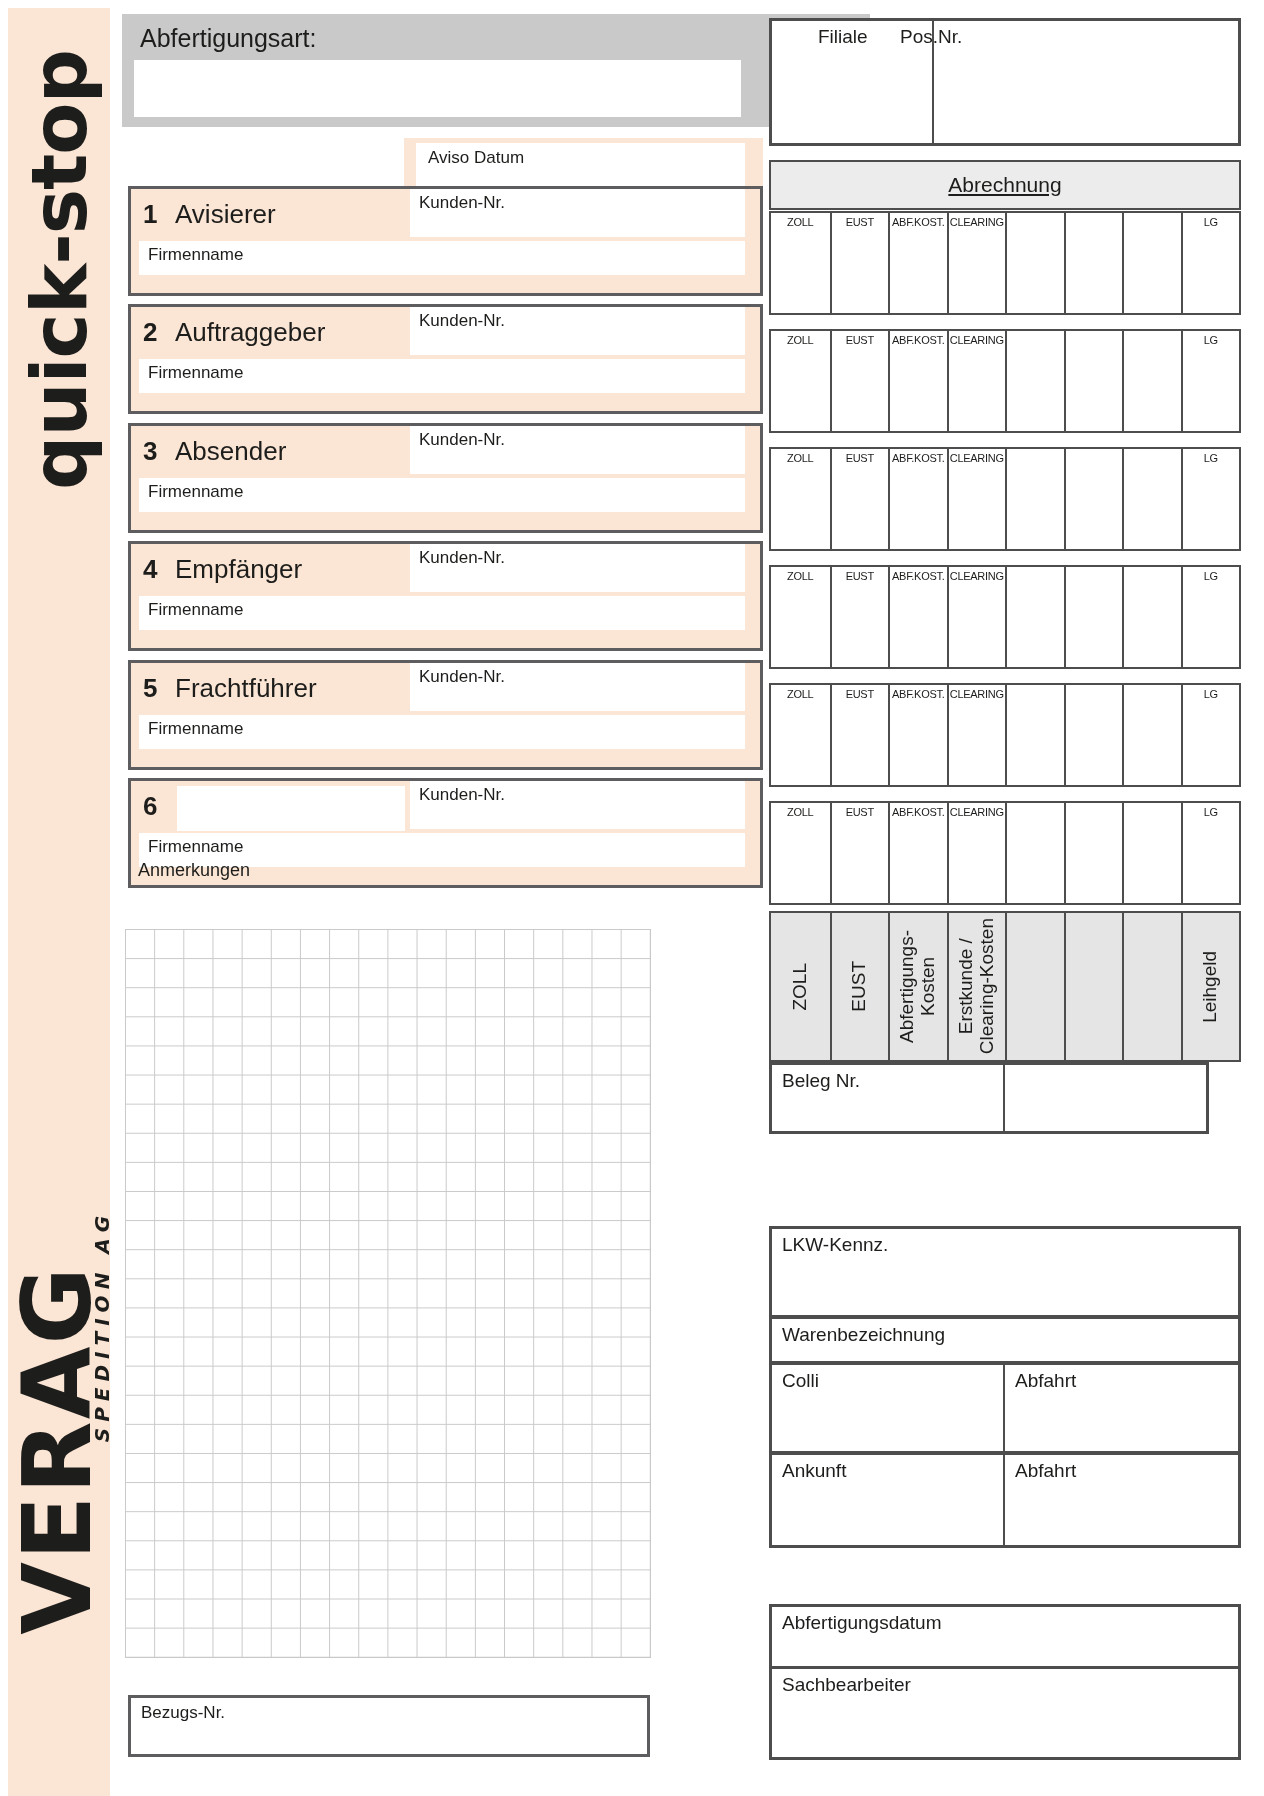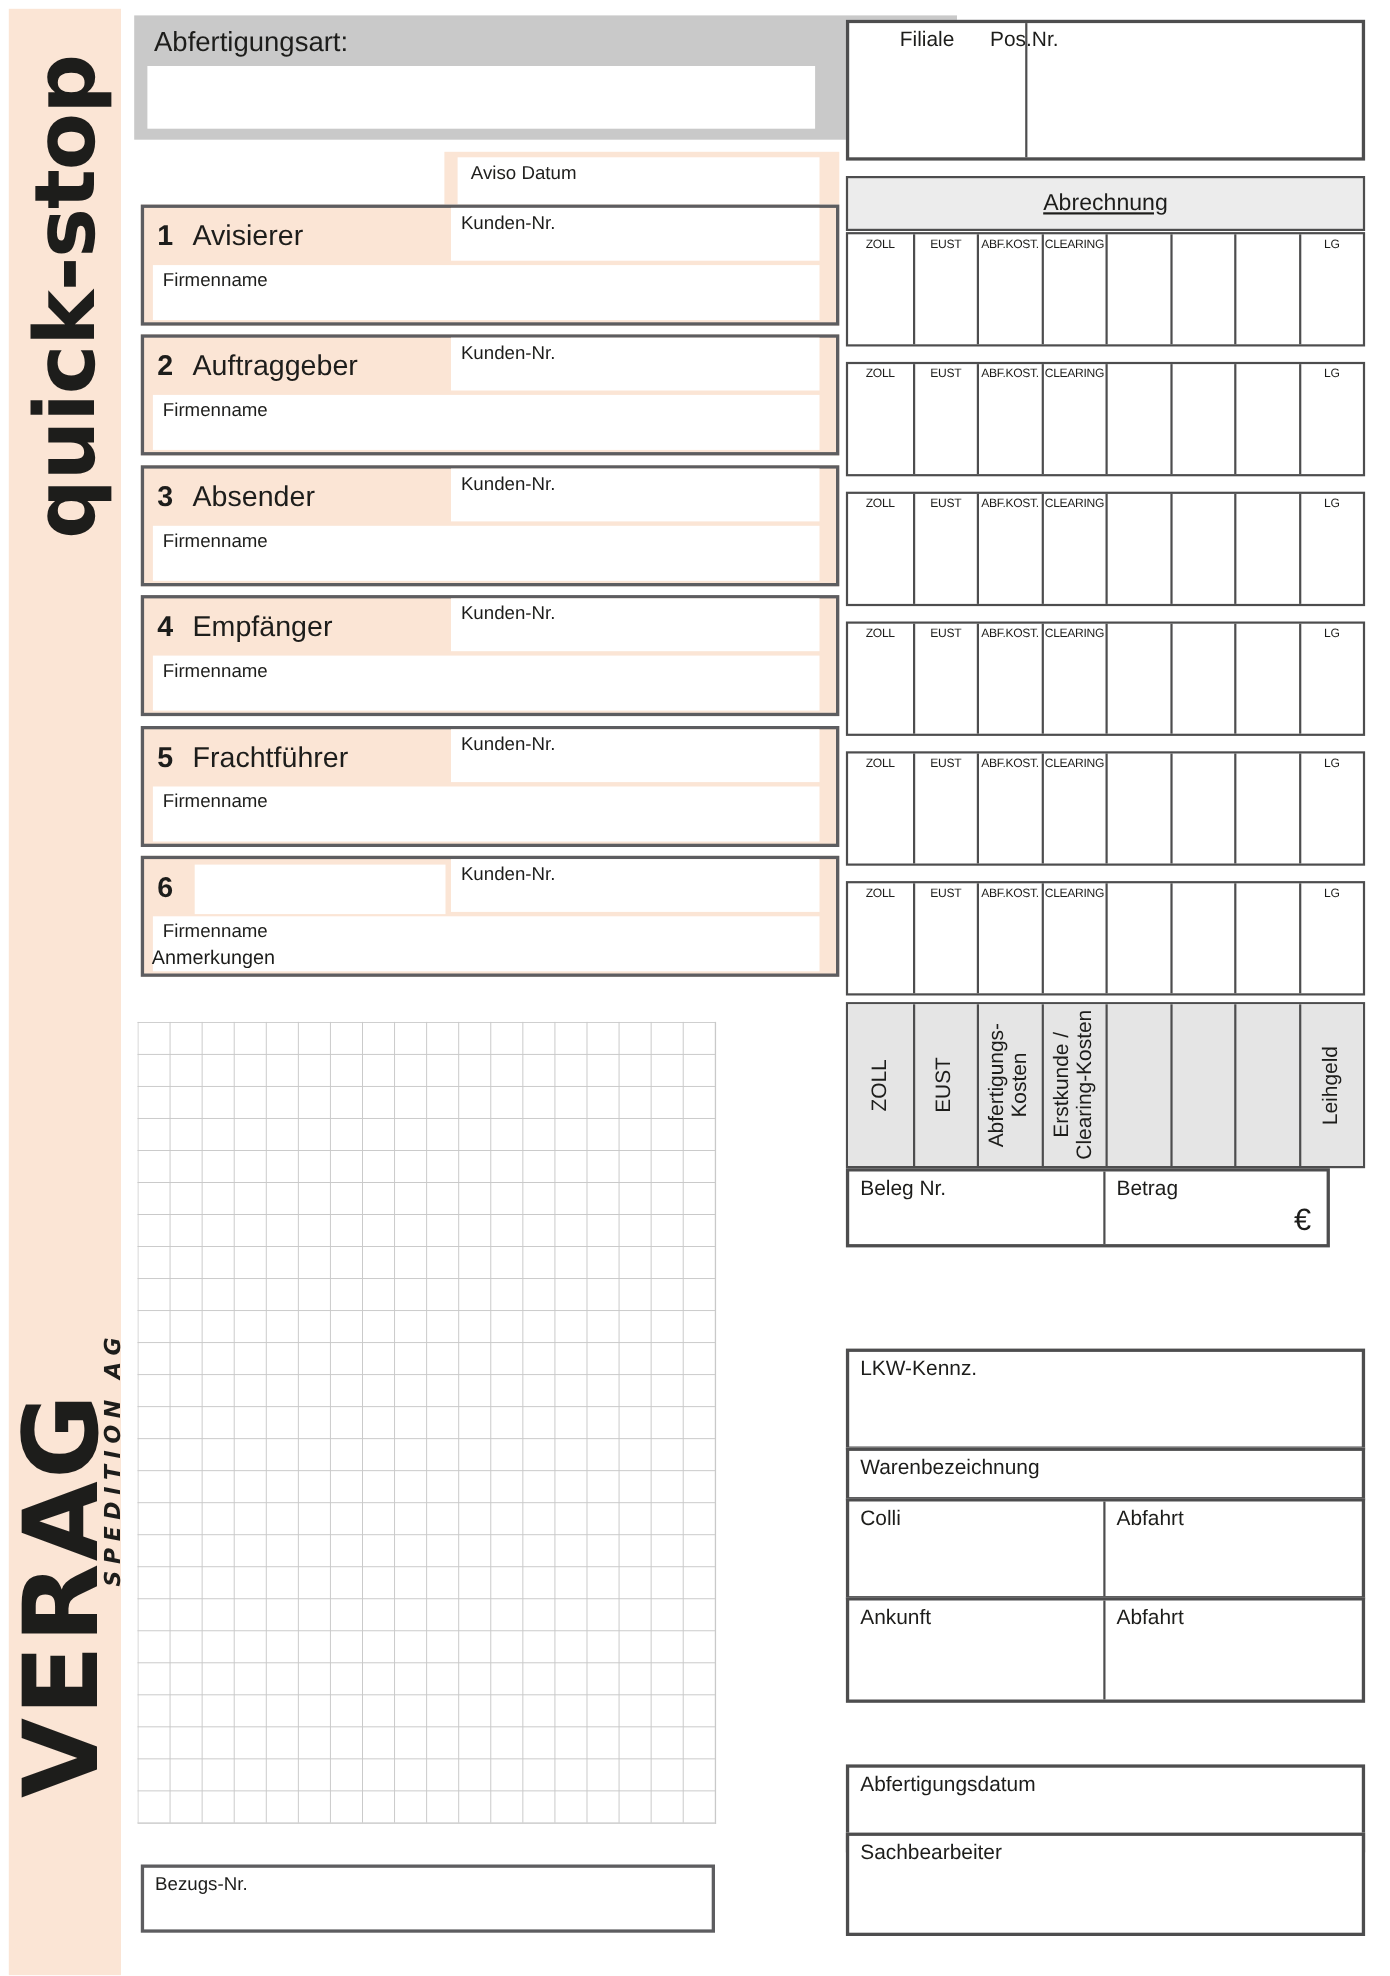--- a/index.html
+++ b/index.html
@@ -27,21 +27,21 @@
   .afa-input{position:absolute;left:12px;top:46px;width:607px;height:57px;background:#fff;}
   
   .aviso-band{position:absolute;left:404px;top:138px;width:359px;height:48px;background:var(--peach);}
   .aviso-input{position:absolute;left:12px;top:5px;width:329px;height:43px;background:#fff;}
   
   .sec{position:absolute;left:128px;width:635px;height:110px;background:var(--peach);
        border:3px solid var(--secborder);box-sizing:border-box;}
   .sec-num{position:absolute;left:12px;top:10px;font-size:26px;font-weight:bold;}
   .sec-title{position:absolute;left:44px;top:10px;font-size:26px;}
   .sec .kunden{left:279px;top:0px;width:335px;height:48px;}
-  .sec .firma{left:8px;top:52px;width:606px;height:50px;}
+  .sec .firma{left:8px;top:52px;width:606px;height:34px;}
   .sec .s6title{left:46px;top:5px;width:228px;height:45px;}
   
   .anm-label{position:absolute;left:138px;top:860px;font-size:18px;}
   .anm-grid{position:absolute;left:125px;top:929px;width:525px;height:728px;background:#fff;
     border-right:1px solid var(--gridline);border-bottom:1px solid var(--gridline);
     background-image:linear-gradient(to right,var(--gridline) 1px,transparent 1px),
                      linear-gradient(to bottom,var(--gridline) 1px,transparent 1px);
     background-size:29.17px 29.12px;}
   
   .bezugs{position:absolute;left:128px;top:1695px;width:522px;height:62px;background:#fff;
@@ -318,24 +318,20 @@
     <div class="rcell"></div>
     <div class="rcell">
         <span class="rot-label">Leihgeld</span>
       </div>
   </div>
 
   <div class="beleg-row">
     <div class="beleg-cell">
       <span class="lbl lblmd">Beleg Nr.</span>
     </div>
-    <div class="betrag-cell">
-      <span class="lbl lblmd">Betrag</span>
-      <span class="euro">€</span>
-    </div>
   </div>
 
   <div class="anm-label">Anmerkungen</div>
   <div class="anm-grid"></div>
 
   <div class="rbox lkw">
     <span class="lbl lblmd">LKW-Kennz.</span>
   </div>
   <div class="rbox ware">
     <span class="lbl lblmd">Warenbezeichnung</span>

